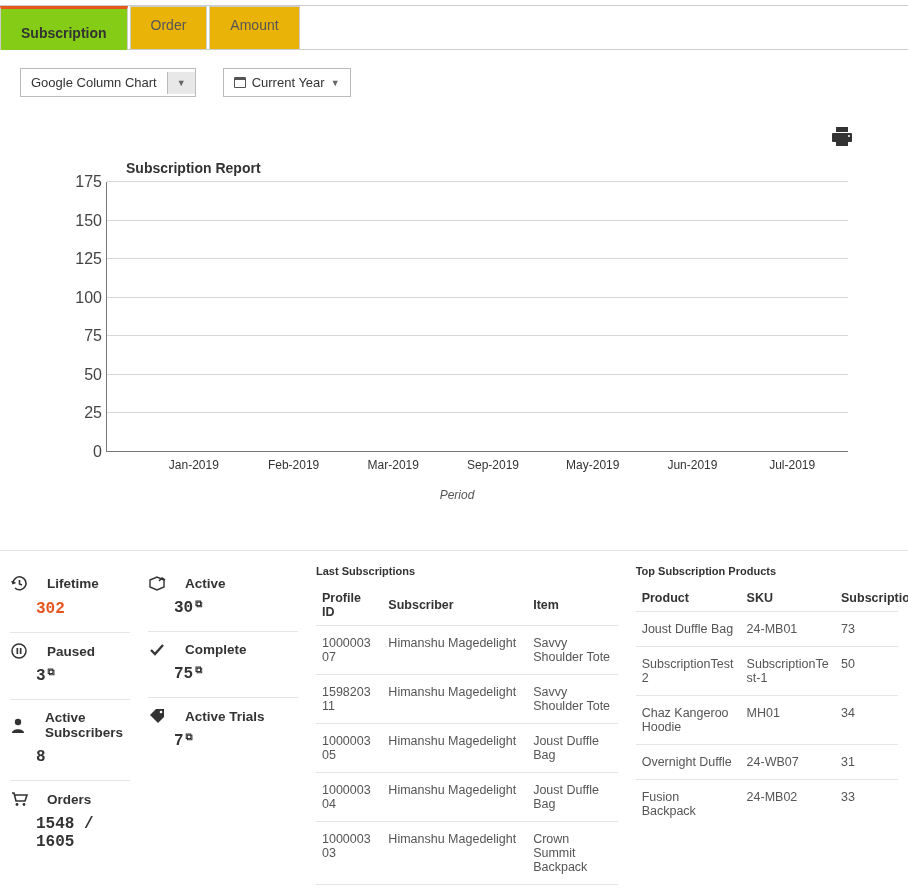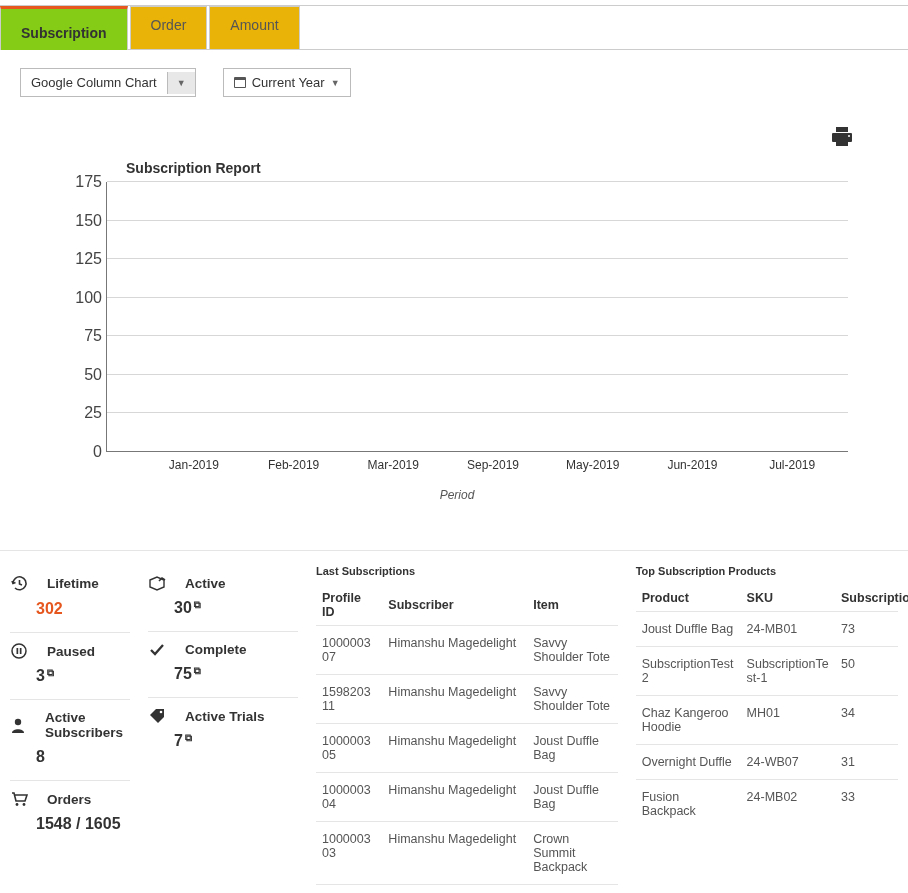--- a/index.html
+++ b/index.html
@@ -41,21 +41,21 @@
 
 .divider { border-top: 1px solid #e5e5e5; margin: 48px 0 14px; }
 
 
 .bottom { display: flex; gap: 18px; padding: 0 10px; align-items: flex-start; }
 .stat-col { width: 120px; }
 .stat { padding: 10px 0 14px; border-bottom: 1px solid #e5e5e5; }
 .stat:last-child { border-bottom: none; }
 .stat-head { display: flex; align-items: center; gap: 19px; font-size: 13.5px; font-weight: 700; color: #333; }
 .stat-icon { width: 18px; display: inline-flex; justify-content: center; }
-.stat-val { font-size: 16px; font-weight: 600; color: #333; margin-top: 8px; margin-left: 26px; }
+.stat-val { font-size: 16px; font-weight: 600; color: #333; margin-top: 8px; margin-left: 26px; font-family: Liberation Mono, monospace; }
 .stat-val.orange { color: #e5571f; }
 .ext-link { font-size: 10px; margin-left: 2px; vertical-align: top; }
 
 .panel-title { font-size: 11px; font-weight: 700; margin-bottom: 8px; }
 .panel { flex: 1; }
 .tbl { width: 100%; border-collapse: collapse; font-size: 12.5px; table-layout: fixed; }
 .tbl th { text-align: left; font-weight: 700; padding: 6px 6px; color: #333; }
 .tbl td { padding: 10px 6px; border-top: 1px solid #e5e5e5; color: #555; vertical-align: top; word-wrap: break-word; }
 .tbl.last td { border-top: none; border-bottom: 1px solid #e5e5e5; }
 .tbl.last tr:first-child td { border-top: 1px solid #e5e5e5; }

